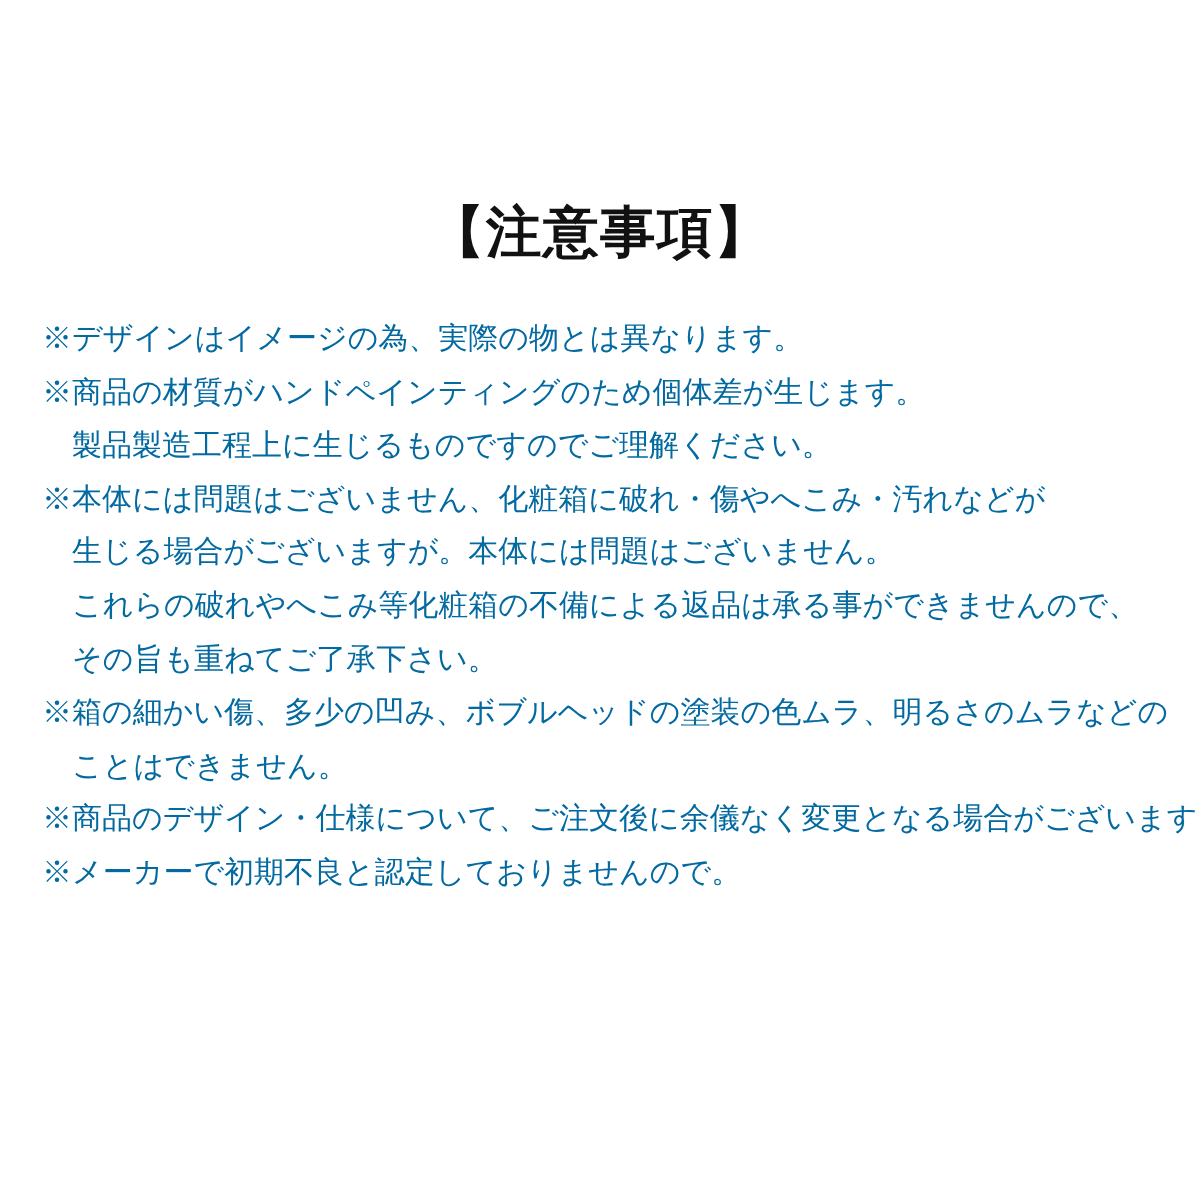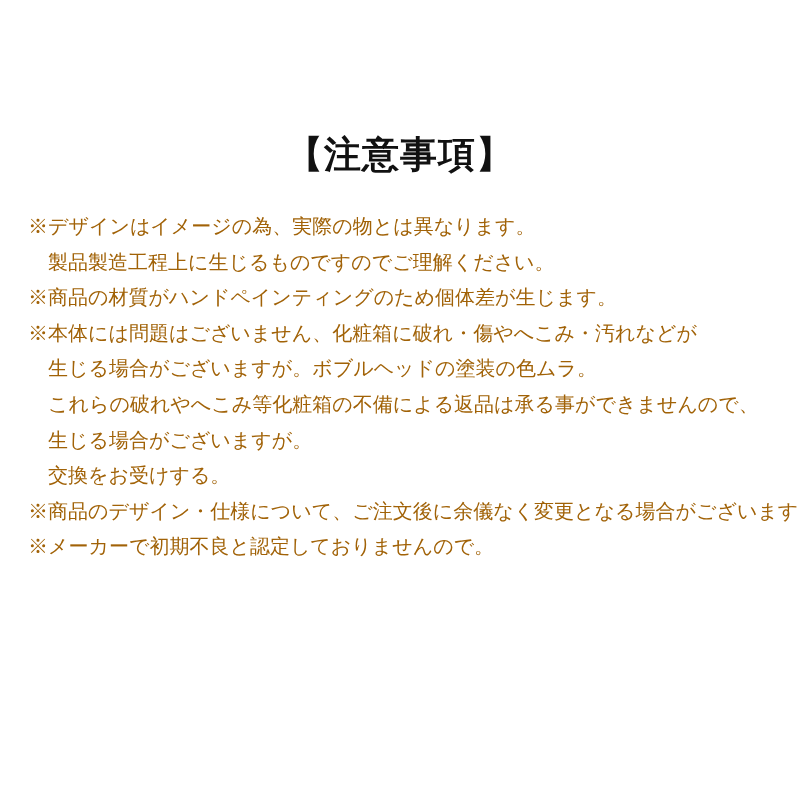--- a/index.html
+++ b/index.html
@@ -35,39 +35,40 @@
   }
   .body {
     position: absolute;
     top: 209px;
     left: 28px;
     right: 4px;
     font-size: 20px;
     line-height: 35.6px;
     font-weight: 500;
     letter-spacing: 0px;
-    color: #a16207;
+    color: #0369a1;
   }
   .line {
     white-space: nowrap;
   }
   .line.indent {
     padding-left: 20px;
   }
 </style>
 </head>
 <body>
 
 <div class="page">
   <h1 class="title">【注意事項】</h1>
   <div class="body" id="notice-body">
       <div class="line">※デザインはイメージの為、実際の物とは異なります。</div>
+      <div class="line">※商品の材質がハンドペインティングのため個体差が生じます。</div>
       <div class="line indent">製品製造工程上に生じるものですのでご理解ください。</div>
-      <div class="line">※商品の材質がハンドペインティングのため個体差が生じます。</div>
       <div class="line">※本体には問題はございません、化粧箱に破れ・傷やへこみ・汚れなどが</div>
-      <div class="line indent">生じる場合がございますが。ボブルヘッドの塗装の色ムラ。</div>
+      <div class="line indent">生じる場合がございますが。本体には問題はございません。</div>
       <div class="line indent">これらの破れやへこみ等化粧箱の不備による返品は承る事ができませんので、</div>
-      <div class="line indent">生じる場合がございますが。</div>
-      <div class="line indent">交換をお受けする。</div>
+      <div class="line indent">その旨も重ねてご了承下さい。</div>
+      <div class="line">※箱の細かい傷、多少の凹み、ボブルヘッドの塗装の色ムラ、明るさのムラなどの</div>
+      <div class="line indent">ことはできません。</div>
       <div class="line">※商品のデザイン・仕様について、ご注文後に余儀なく変更となる場合がございます。</div>
       <div class="line">※メーカーで初期不良と認定しておりませんので。</div>
     </div>
 </div>
 
 </body></html>

